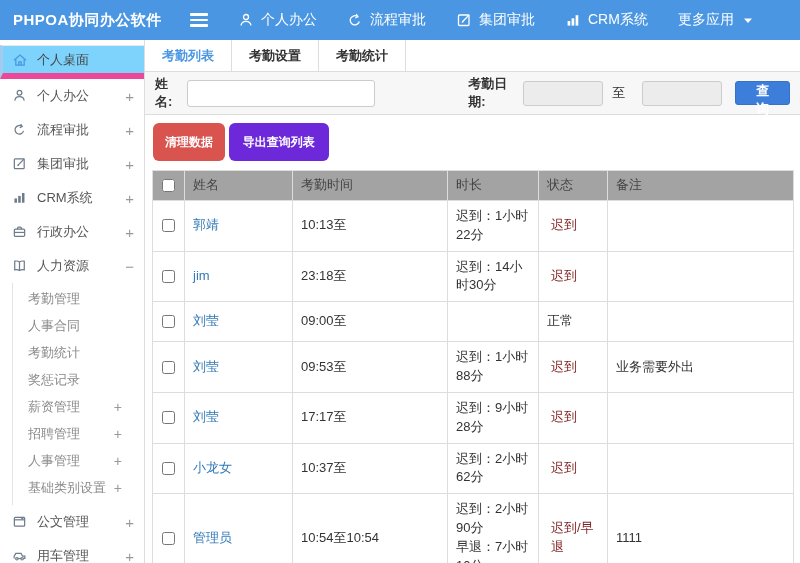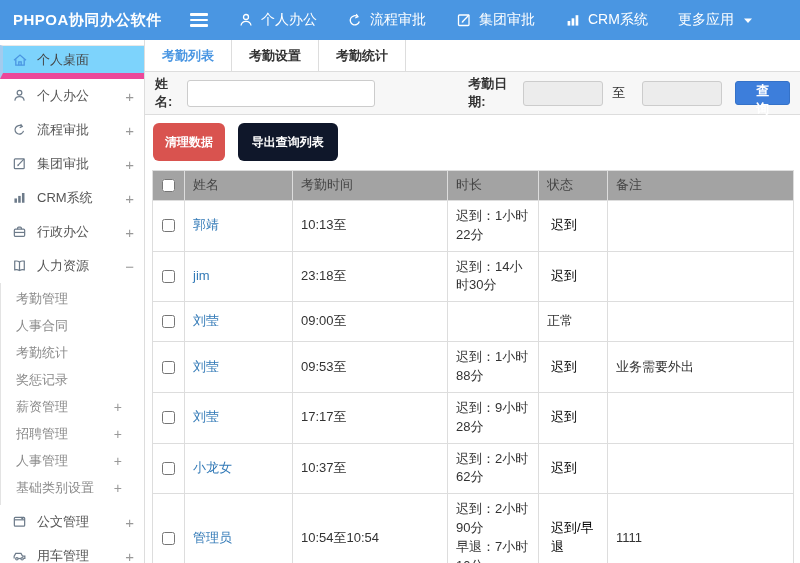--- a/index.html
+++ b/index.html
@@ -22,21 +22,21 @@
   .main { flex:1; display:flex; flex-direction:column; min-width:0; }
 
   
   .menu-item { height:34px; display:flex; align-items:center; padding:0 10px 0 9px;
     color:#555; border-left:3px solid transparent; cursor:pointer; }
   .menu-item.active { background:#7dd3fc; border-left-color:#a3cbee;
     border-top:1px solid #e8e8e8; border-bottom:6px solid #ec4899; color:#444; }
   .menu-item .micon { width:16px; height:16px; margin-right:9px; color:#6d7b8a; flex:none; }
   .menu-item.active .micon { color:#4a96e2; }
   .expand { margin-left:auto; color:#999; font-size:15px; font-weight:normal; }
-  .submenu { border-left:1px solid #e3e3e3; padding:2px 0 4px; }
+  .submenu { margin-left:12px; border-left:1px solid #e3e3e3; padding:2px 0 4px; }
   .sub-item { height:27px; display:flex; align-items:center; padding:0 22px 0 15px;
     color:#8a8a8a; cursor:pointer; }
   .sub-item .expand { font-size:14px; }
 
   
   .tabbar { height:32px; background:#fff; border-bottom:1px solid #ddd; display:flex; flex:none; }
   .tab { width:87px; line-height:31px; text-align:center; font-weight:bold; color:#333;
     border-right:1px solid #ddd; cursor:pointer; background:#fff; }
   .tab.active { color:#4a96e2; }
 
@@ -53,30 +53,30 @@
   .query-btn { margin-left:13px; height:24px; padding:0 14px; background:#3d7edb;
     color:#fff; font-weight:bold; font-size:13px; border:1px solid #3572c8;
     border-radius:3px; cursor:pointer; }
 
   
   .content { flex:1; background:#fff; padding:7px 6px 0 7px; overflow:hidden; }
   .actions { margin:1px 0 9px 1px; }
   .btn { height:38px; padding:0 12px; border:none; border-radius:6px; color:#fff;
     font-size:12px; font-weight:bold; cursor:pointer; }
   .btn-danger { background:#d9534f; }
-  .btn-info { background:#0f172a; margin-left:9px; padding:0 14px; }
+  .btn-info { background:#6d28d9; padding:0 14px; }
 
   
   table { width:100%; border-collapse:collapse; table-layout:fixed; }
   th, td { border:1px solid #ddd; padding:6px 8px; text-align:left; vertical-align:middle;
     line-height:1.45; overflow:hidden; }
   th { background:#a3a3a3; color:#444; font-weight:normal; height:28px; padding:5px 8px; }
   td { height:40px; }
   td a { color:#337ab7; text-decoration:none; }
-  .st-late { color:#000000;padding-left:12px; }
+  .st-late { color:#7f1d1d;padding-left:12px; }
   .st-normal { color:#333; }
   input[type="checkbox"] { width:13px; height:13px; vertical-align:middle; cursor:pointer; }
   .c-cb { text-align:left; padding-left:9px; }
 </style>
 </head>
 <body>
 
 <div class="topbar">
   <div class="brand">PHPOA协同办公软件</div>
   <div class="hamburger">

